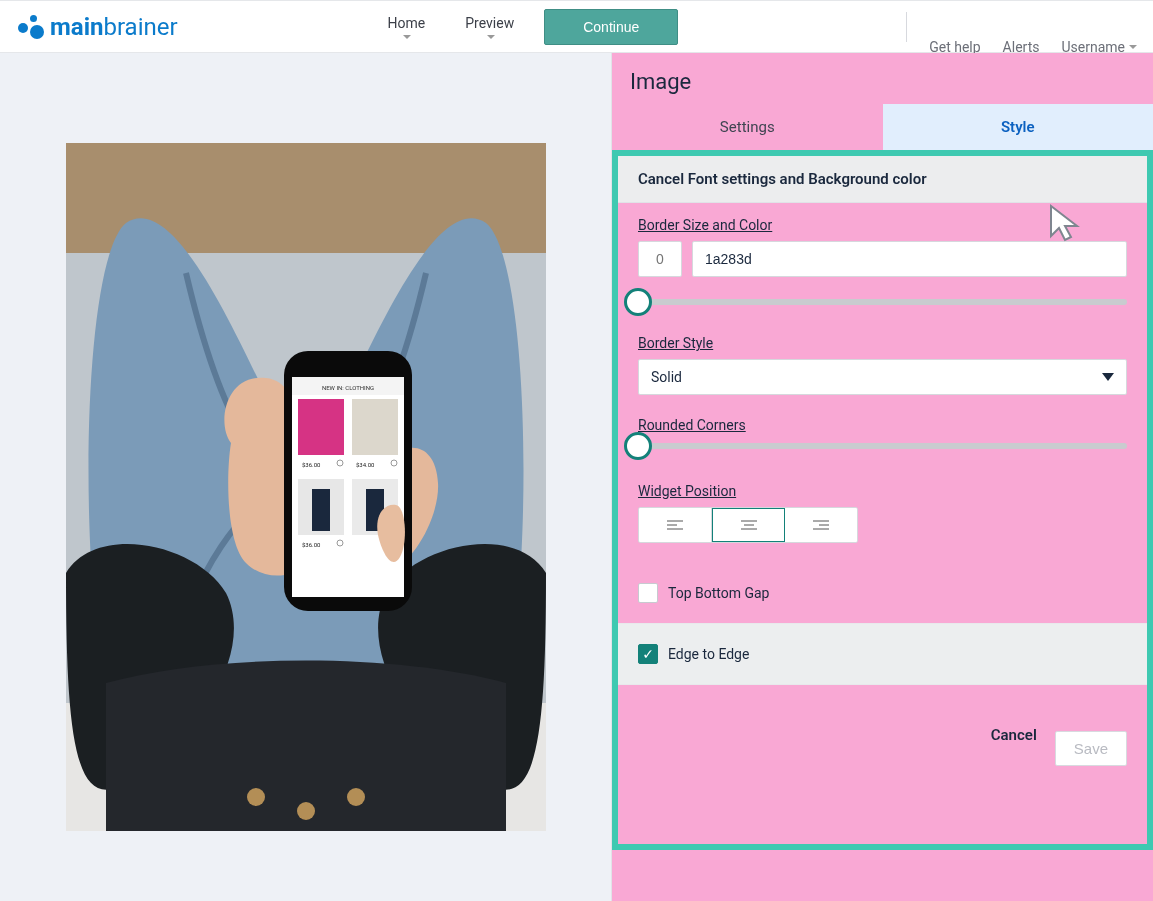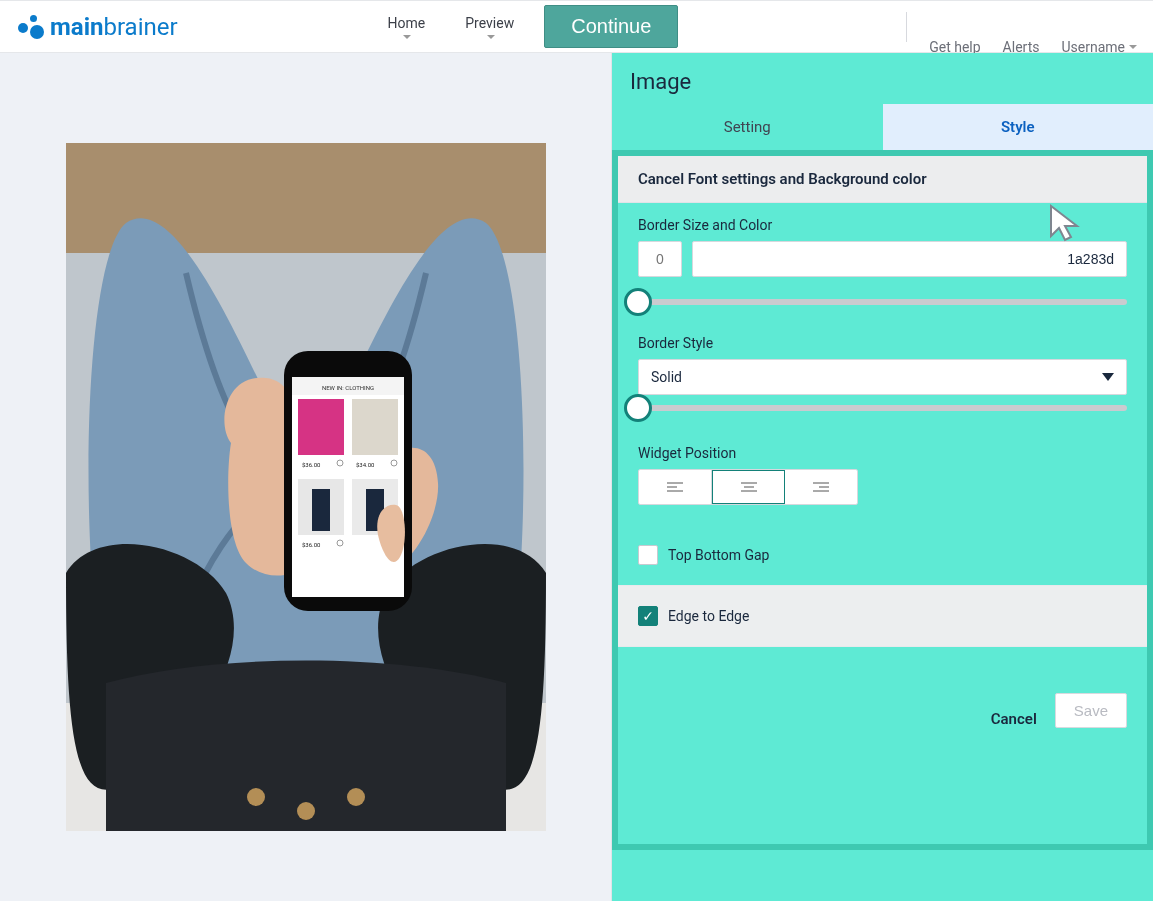--- a/index.html
+++ b/index.html
@@ -10,49 +10,49 @@
   .logo { display: flex; align-items: center; gap: 6px; color: #0b7bcb; font-weight: 700; font-size: 24px; letter-spacing: 0; justify-content: center; }
   .logo .dots { position: relative; width: 28px; height: 28px; }
   .logo .dots span { position: absolute; border-radius: 50%; background: #0b7bcb; }
   .logo .dots .d1 { width: 7px; height: 7px; top: 2px; left: 14px; }
   .logo .dots .d2 { width: 10px; height: 10px; top: 10px; left: 2px; }
   .logo .dots .d3 { width: 14px; height: 14px; top: 12px; left: 14px; }
   .logo .brainer { font-weight: 400; }
   .nav-center { display: flex; gap: 20px; align-items: center; margin-left: 200px; }
   .nav-link { display: flex; align-items: center; gap: 4px; color: #3b3f48; font-size: 14px; cursor: pointer; padding: 6px 10px; flex-direction: column; }
   .nav-link .caret { width: 0; height: 0; border-left: 4px solid transparent; border-right: 4px solid transparent; border-top: 4px solid #999; margin-left: 2px; }
-  .btn-continue { background: #4ea69c; color: #fff; font-size: 20px; padding: 9px 26px; border: 1px solid #3f8e85; cursor: pointer; border-radius: 2px; }
+  .btn-continue { background: #4ea69c; color: #fff; font-size: 14px; padding: 9px 38px; border: 1px solid #3f8e85; cursor: pointer; border-radius: 2px; }
   .nav-right { display: flex; gap: 22px; align-items: center; margin-left: auto; }
   .nav-right .vr { width: 1px; height: 30px; background: #d7d9de; }
   .nav-right-link { color: #6c6f78; font-size: 14px; cursor: pointer; display: flex; align-items: center; gap: 4px; margin-top: 40px; }
   .nav-right-link .caret { width: 0; height: 0; border-left: 4px solid transparent; border-right: 4px solid transparent; border-top: 4px solid #999; }
   
   
   .main { display: flex; height: calc(901px - 53px); }
   .canvas { flex: 1; background: #eef1f6; display: flex; align-items: flex-start; justify-content: center; padding-top: 90px; }
   
   .preview-image { width: 480px; height: 688px; background: #bfc6cc; position: relative; overflow: hidden; }
   
   
-  .sidebar { width: 542px; background: #5eead4; border-left: 1px solid #e1e3e8; display: flex; flex-direction: column; position: relative; }
+  .sidebar { width: 542px; background: #f9a8d4; border-left: 1px solid #e1e3e8; display: flex; flex-direction: column; position: relative; }
   .panel-title { font-size: 22px; color: #1a283d; padding: 16px 18px 10px; }
   .tabs { display: flex; height: 46px; border-bottom: 0; }
   .tab { flex: 1; display: flex; align-items: center; justify-content: center; font-size: 15px; color: #404552; cursor: pointer; }
   .tab.active { background: #e1eefd; color: #0c61c0; font-weight: 600; }
   
   
   .panel-body { border: 6px solid #3ec9b1; margin: 0 0 0 0; height: 700px; overflow: hidden; position: relative; }
   
   .section-head { background: #ecedee; padding: 14px 20px; font-size: 15px; color: #1a283d; font-weight: 600; border-bottom: 1px solid #e1e3e8; }
   .section-body { padding: 14px 20px 20px; }
-  .label { font-size: 14px; color: #1a283d; margin-bottom: 8px; }
+  .label { font-size: 14px; color: #1a283d; margin-bottom: 8px; text-decoration: underline; }
   
   .border-row { display: flex; gap: 10px; margin-bottom: 18px; }
   .num-input { width: 44px; height: 36px; border: 1px solid #d6d8dd; text-align: center; font-size: 14px; color: #c0c3ca; border-radius: 2px; }
-  .text-input { flex: 1; height: 36px; border: 1px solid #d6d8dd; padding: 0 12px; font-size: 14px; color: #1a283d; border-radius: 2px; text-align: right; }
+  .text-input { flex: 1; height: 36px; border: 1px solid #d6d8dd; padding: 0 12px; font-size: 14px; color: #1a283d; border-radius: 2px; }
   
   .slider-track { position: relative; height: 6px; background: #c9cbcf; border-radius: 3px; margin: 22px 0 6px; }
   .slider-track .fill { position: absolute; height: 100%; background: #138179; border-radius: 3px; left: 0; }
   .slider-thumb { position: absolute; top: 50%; transform: translate(-50%, -50%); width: 28px; height: 28px; border-radius: 50%; background: #fff; border: 3px solid #138179; cursor: pointer; }
   .select-input { width: 100%; height: 36px; border: 1px solid #d6d8dd; padding: 0 12px; font-size: 14px; color: #1a283d; border-radius: 2px; display: flex; align-items: center; justify-content: space-between; cursor: pointer; background: #fff; }
   .select-input .tri { width: 0; height: 0; border-left: 6px solid transparent; border-right: 6px solid transparent; border-top: 8px solid #1a283d; }
   
   .row-flex { display: flex; gap: 40px; }
   .col { flex: 1; }
   .width-slider { position: relative; height: 6px; background: #c9cbcf; border-radius: 3px; margin-top: 26px; }
@@ -63,21 +63,21 @@
   .btn-group button { flex: 1; background: #fff; border: none; border-right: 1px solid #d6d8dd; cursor: pointer; display: flex; align-items: center; justify-content: center; }
   .btn-group button:last-child { border-right: none; }
   .btn-group button.active { border: 1px solid #138179; }
   
   .check-row { display: flex; align-items: center; gap: 10px; padding: 20px 20px; border-bottom: 1px solid #e8e9ec; }
   .check-row.alt { background: #eceeef; }
   .chk { width: 20px; height: 20px; border: 1px solid #c7cad0; border-radius: 2px; display: flex; align-items: center; justify-content: center; background: #fff; cursor: pointer; }
   .chk.checked { background: #138179; border-color: #138179; color: #fff; font-size: 14px; }
   .check-label { font-size: 14px; color: #1a283d; }
   
-  .footer { display: flex; justify-content: flex-end; align-items: flex-end; gap: 18px; padding: 18px 20px; }
+  .footer { display: flex; justify-content: flex-end; align-items: center; gap: 18px; padding: 18px 20px; }
   .link-cancel { color: #1a283d; font-weight: 600; font-size: 15px; cursor: pointer; }
   .btn-save { border: 1px solid #d8dadf; background: #fff; color: #b9bbc2; padding: 8px 18px; font-size: 15px; border-radius: 2px; cursor: not-allowed; margin-top: 28px; }
   
   
   .cursor-overlay { position: absolute; top: 149px; right: 62px; pointer-events: none; }
 </style>
 </head>
 <body>
 
 <div class="topbar">
@@ -158,21 +158,21 @@
         <circle cx="274" cy="400" r="3" fill="#fff" stroke="#999"></circle>
 
         <path d="M312 392 C308 370 320 360 330 362 C340 364 342 400 334 414 C326 428 316 410 312 392 Z" fill="#e7bd9f"></path>
       </svg>
     </div>
   </div>
 
   <div class="sidebar">
     <div class="panel-title">Image</div>
     <div class="tabs">
-      <div class="tab">Setting</div>
+      <div class="tab">Settings</div>
       <div class="tab active">Style</div>
     </div>
 
     <div class="panel-body">
       <div class="section-head">Cancel Font settings and Background color</div>
       <div class="section-body">
         <div class="label">Border Size and Color</div>
         <div class="border-row">
           <input class="num-input" placeholder="0" style="">
           <input class="text-input" value="1a283d" style="">
@@ -181,20 +181,21 @@
           <div class="fill" style="width:0%"></div>
           <div class="slider-thumb" style="left:0%"></div>
         </div>
 
         <div class="label" style="margin-top:30px">Border Style</div>
         <div class="select-input">
           <span>Solid</span>
           <span class="tri"></span>
         </div>
 
+        <div class="label" style="margin-top:22px">Rounded Corners</div>
         <div class="slider-track" style="margin-top:10px;margin-bottom:0">
           <div class="fill" style="width:0%"></div>
           <div class="slider-thumb" style="left:0%"></div>
         </div>
       </div>
 
       <div class="section-body">
         <div class="row-flex">
           <div style="width:220px">
             <div class="label">Widget Position</div>

